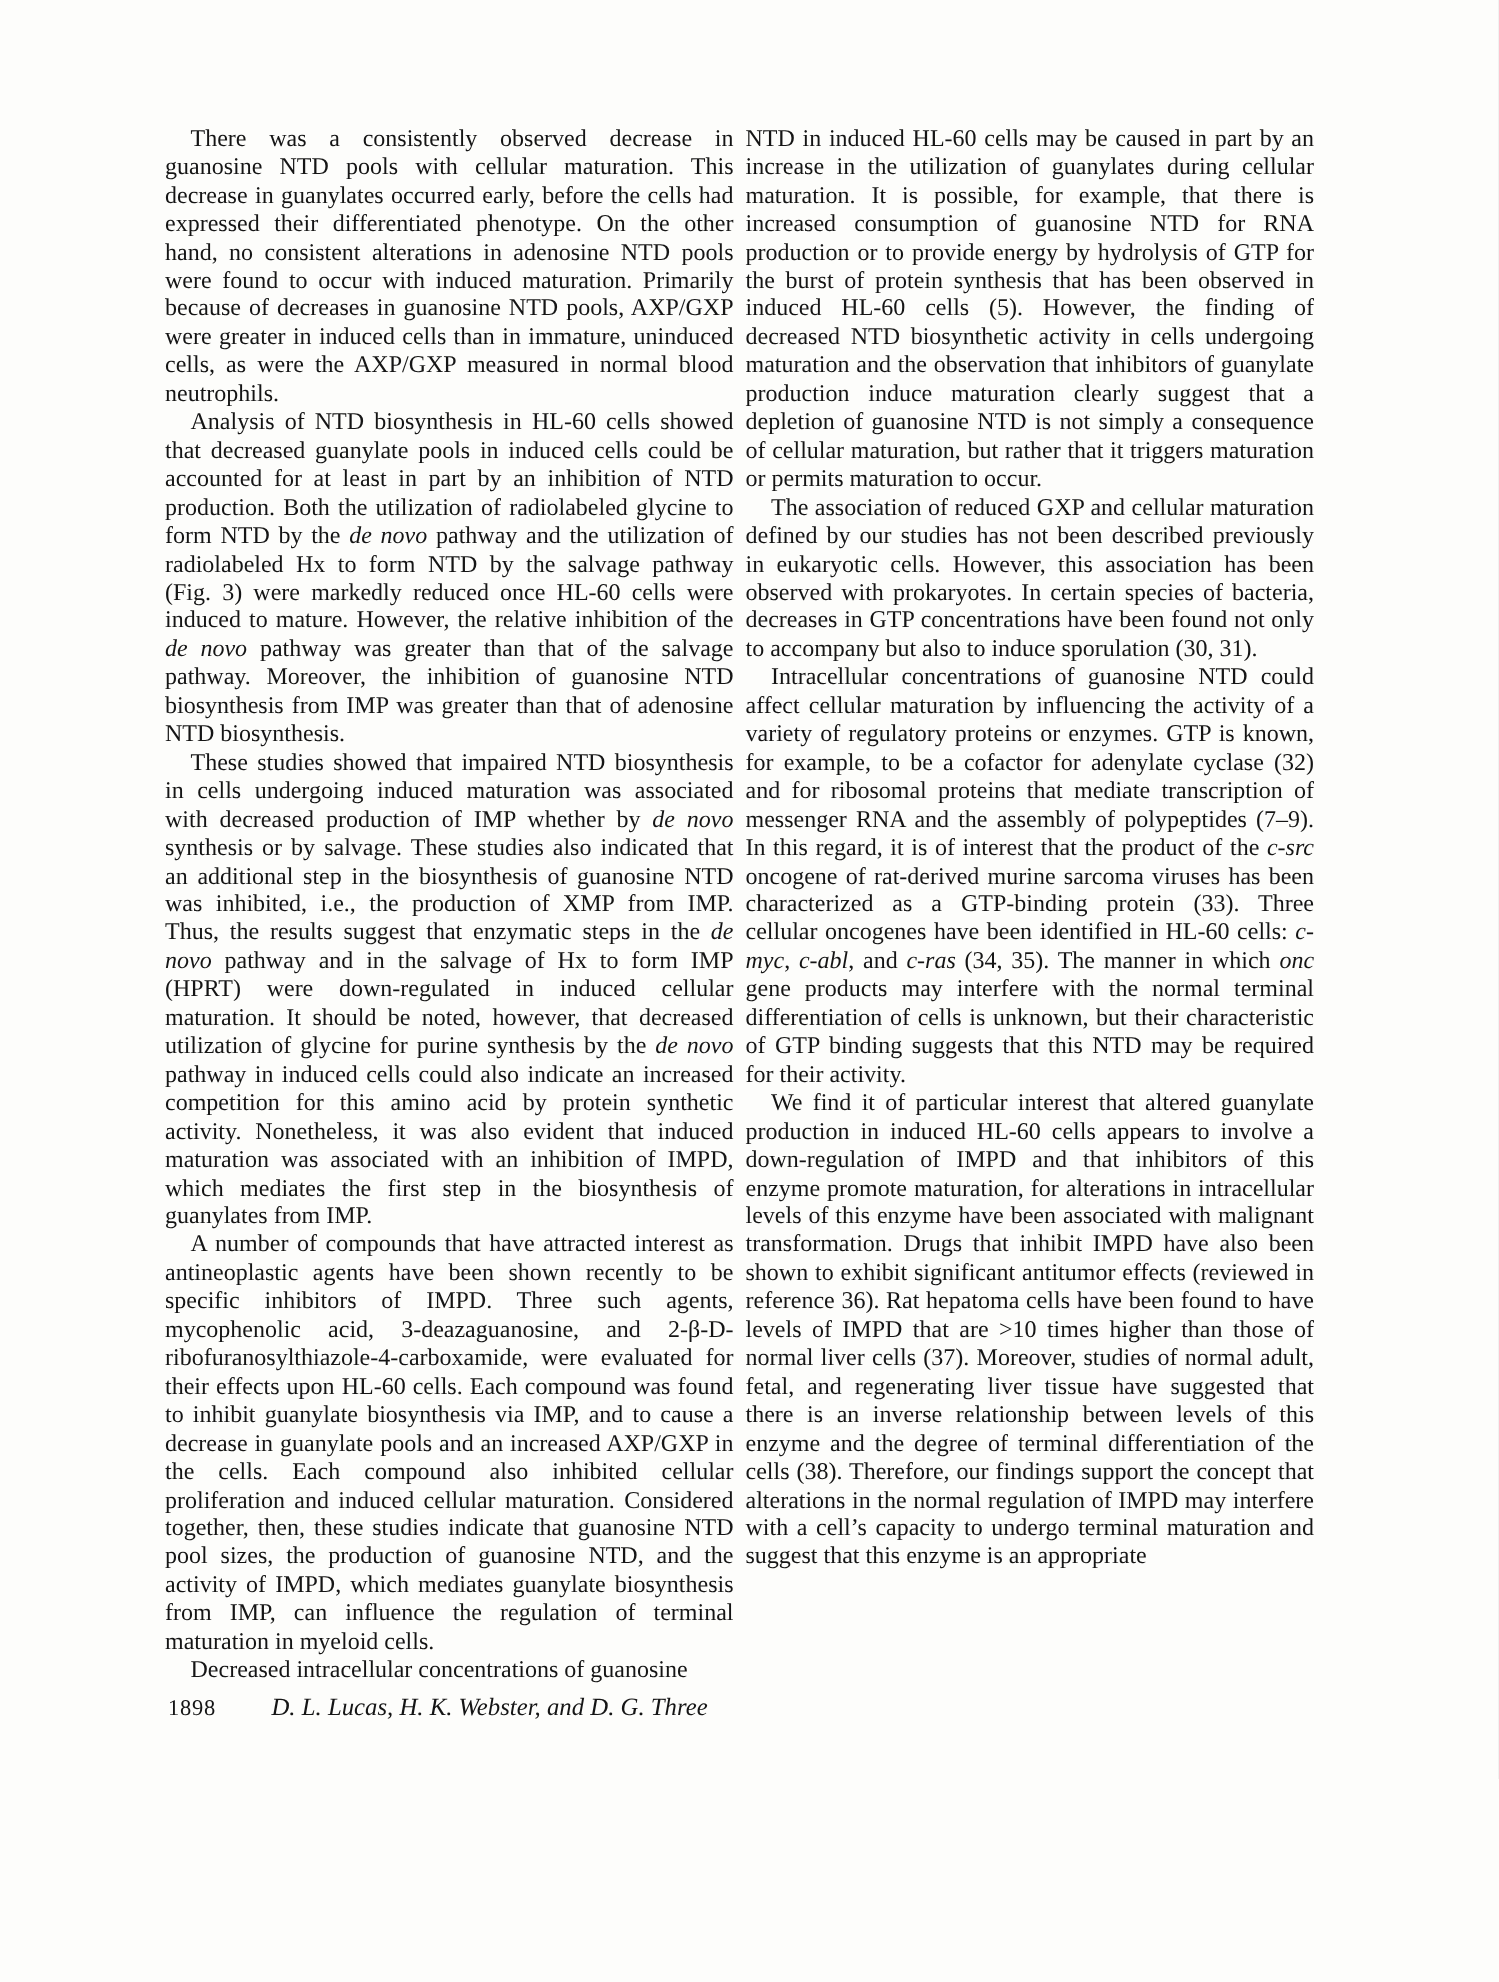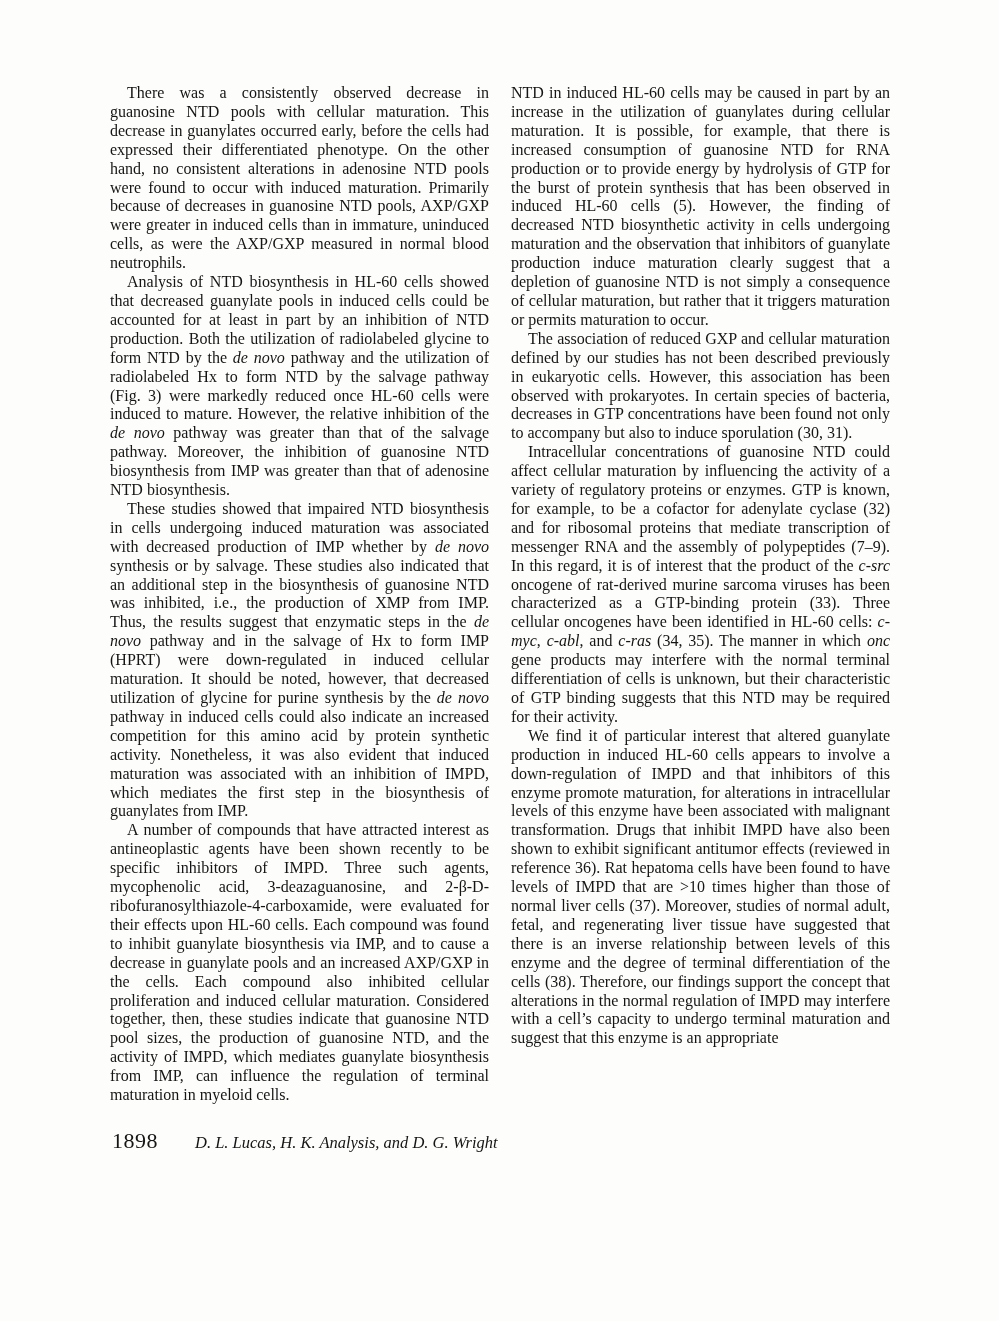--- a/index.html
+++ b/index.html
@@ -15,21 +15,21 @@
     font-family: "Liberation Serif", "DejaVu Serif", serif;
     color: #151515;
     overflow: hidden;
   }
   .columns {
     position: absolute;
     left: 110px;
     top: 84px;
     width: 780px;
     display: flex;
-    gap: 22px;
+    gap: 8px;
   }
   .column {
     width: 379px;
     font-size: 16px;
     line-height: 18.9px;
     text-align: justify;
   }
   .para {
     margin: 0;
     text-align: justify;
@@ -40,44 +40,45 @@
   .para em {
   }
   .footer {
     position: absolute;
     left: 112px;
     top: 1128px;
     display: flex;
     align-items: baseline;
   }
   .pagenum {
-    font-size: 22px;
+    font-size: 15px;
     letter-spacing: 0.5px;
   }
   .authors {
     margin-left: 37px;
     font-size: 16.5px;
     font-style: italic;
   }
 </style>
 </head>
 <body>
 
 <div class="page">
   <div class="columns">
     <div class="column">
         <p class="para indent"><span>There was a consistently observed decrease in guanosine NTD pools with cellular maturation. This decrease in guanylates occurred early, before the cells had expressed their differentiated phenotype. On the other hand, no consistent alterations in adenosine NTD pools were found to occur with induced maturation. Primarily because of decreases in guanosine NTD pools, AXP/GXP were greater in induced cells than in immature, uninduced cells, as were the AXP/GXP measured in normal blood neutrophils.</span></p>
         <p class="para indent"><span>Analysis of NTD biosynthesis in HL-60 cells showed that decreased guanylate pools in induced cells could be accounted for at least in part by an inhibition of NTD production. Both the utilization of radiolabeled glycine to form NTD by the </span><em>de novo</em><span> pathway and the utilization of radiolabeled Hx to form NTD by the salvage pathway (Fig. 3) were markedly reduced once HL-60 cells were induced to mature. However, the relative inhibition of the </span><em>de novo</em><span> pathway was greater than that of the salvage pathway. Moreover, the inhibition of guanosine NTD biosynthesis from IMP was greater than that of adenosine NTD biosynthesis.</span></p>
         <p class="para indent"><span>These studies showed that impaired NTD biosynthesis in cells undergoing induced maturation was associated with decreased production of IMP whether by </span><em>de novo</em><span> synthesis or by salvage. These studies also indicated that an additional step in the biosynthesis of guanosine NTD was inhibited, i.e., the production of XMP from IMP. Thus, the results suggest that enzymatic steps in the </span><em>de novo</em><span> pathway and in the salvage of Hx to form IMP (HPRT) were down-regulated in induced cellular maturation. It should be noted, however, that decreased utilization of glycine for purine synthesis by the </span><em>de novo</em><span> pathway in induced cells could also indicate an increased competition for this amino acid by protein synthetic activity. Nonetheless, it was also evident that induced maturation was associated with an inhibition of IMPD, which mediates the first step in the biosynthesis of guanylates from IMP.</span></p>
         <p class="para indent"><span>A number of compounds that have attracted interest as antineoplastic agents have been shown recently to be specific inhibitors of IMPD. Three such agents, mycophenolic acid, 3-deazaguanosine, and 2-β-D-ribofuranosylthiazole-4-carboxamide, were evaluated for their effects upon HL-60 cells. Each compound was found to inhibit guanylate biosynthesis via IMP, and to cause a decrease in guanylate pools and an increased AXP/GXP in the cells. Each compound also inhibited cellular proliferation and induced cellular maturation. Considered together, then, these studies indicate that guanosine NTD pool sizes, the production of guanosine NTD, and the activity of IMPD, which mediates guanylate biosynthesis from IMP, can influence the regulation of terminal maturation in myeloid cells.</span></p>
+        <p class="para indent"><span>Decreased intracellular concentrations of guanosine</span></p>
       </div>
     <div class="column">
         <p class="para"><span>NTD in induced HL-60 cells may be caused in part by an increase in the utilization of guanylates during cellular maturation. It is possible, for example, that there is increased consumption of guanosine NTD for RNA production or to provide energy by hydrolysis of GTP for the burst of protein synthesis that has been observed in induced HL-60 cells (5). However, the finding of decreased NTD biosynthetic activity in cells undergoing maturation and the observation that inhibitors of guanylate production induce maturation clearly suggest that a depletion of guanosine NTD is not simply a consequence of cellular maturation, but rather that it triggers maturation or permits maturation to occur.</span></p>
         <p class="para indent"><span>The association of reduced GXP and cellular maturation defined by our studies has not been described previously in eukaryotic cells. However, this association has been observed with prokaryotes. In certain species of bacteria, decreases in GTP concentrations have been found not only to accompany but also to induce sporulation (30, 31).</span></p>
         <p class="para indent"><span>Intracellular concentrations of guanosine NTD could affect cellular maturation by influencing the activity of a variety of regulatory proteins or enzymes. GTP is known, for example, to be a cofactor for adenylate cyclase (32) and for ribosomal proteins that mediate transcription of messenger RNA and the assembly of polypeptides (7–9). In this regard, it is of interest that the product of the </span><em>c-src</em><span> oncogene of rat-derived murine sarcoma viruses has been characterized as a GTP-binding protein (33). Three cellular oncogenes have been identified in HL-60 cells: </span><em>c-myc</em><span>, </span><em>c-abl</em><span>, and </span><em>c-ras</em><span> (34, 35). The manner in which </span><em>onc</em><span> gene products may interfere with the normal terminal differentiation of cells is unknown, but their characteristic of GTP binding suggests that this NTD may be required for their activity.</span></p>
         <p class="para indent"><span>We find it of particular interest that altered guanylate production in induced HL-60 cells appears to involve a down-regulation of IMPD and that inhibitors of this enzyme promote maturation, for alterations in intracellular levels of this enzyme have been associated with malignant transformation. Drugs that inhibit IMPD have also been shown to exhibit significant antitumor effects (reviewed in reference 36). Rat hepatoma cells have been found to have levels of IMPD that are &gt;10 times higher than those of normal liver cells (37). Moreover, studies of normal adult, fetal, and regenerating liver tissue have suggested that there is an inverse relationship between levels of this enzyme and the degree of terminal differentiation of the cells (38). Therefore, our findings support the concept that alterations in the normal regulation of IMPD may interfere with a cell’s capacity to undergo terminal maturation and suggest that this enzyme is an appropriate</span></p>
       </div>
   </div>
   <div class="footer">
     <span class="pagenum">1898</span>
-    <span class="authors">D. L. Lucas, H. K. Analysis, and D. G. Wright</span>
+    <span class="authors">D. L. Lucas, H. K. Webster, and D. G. Three</span>
   </div>
 </div>
 
 </body></html>

